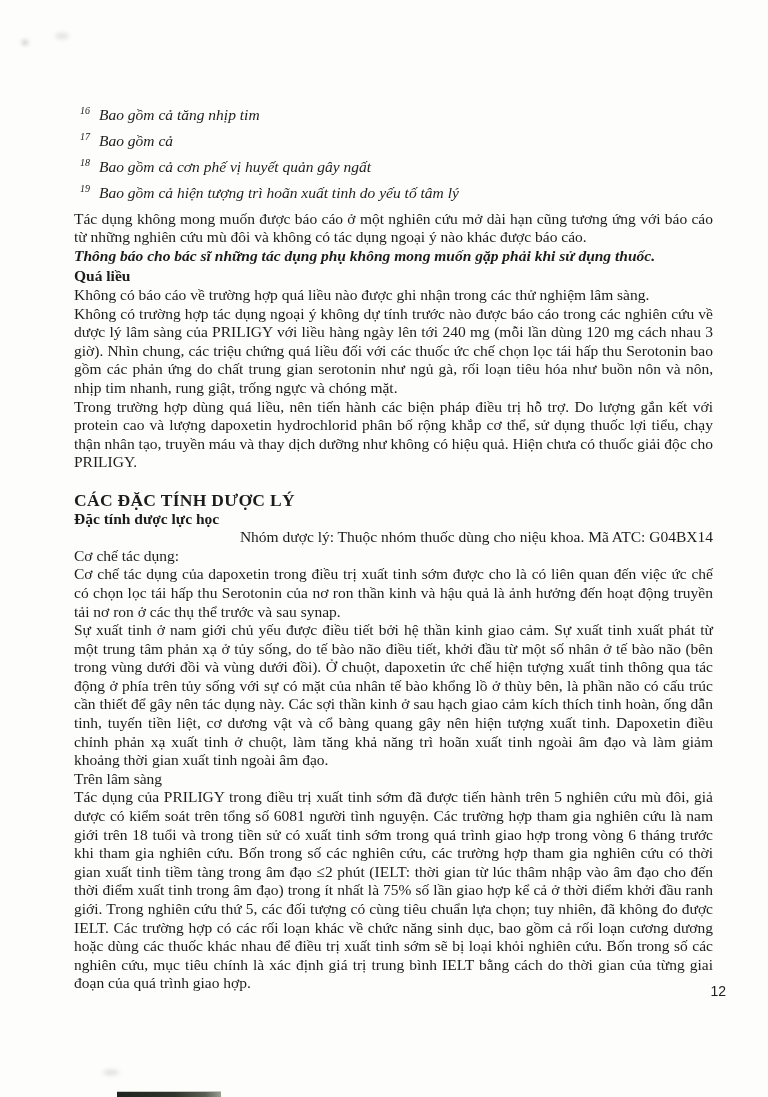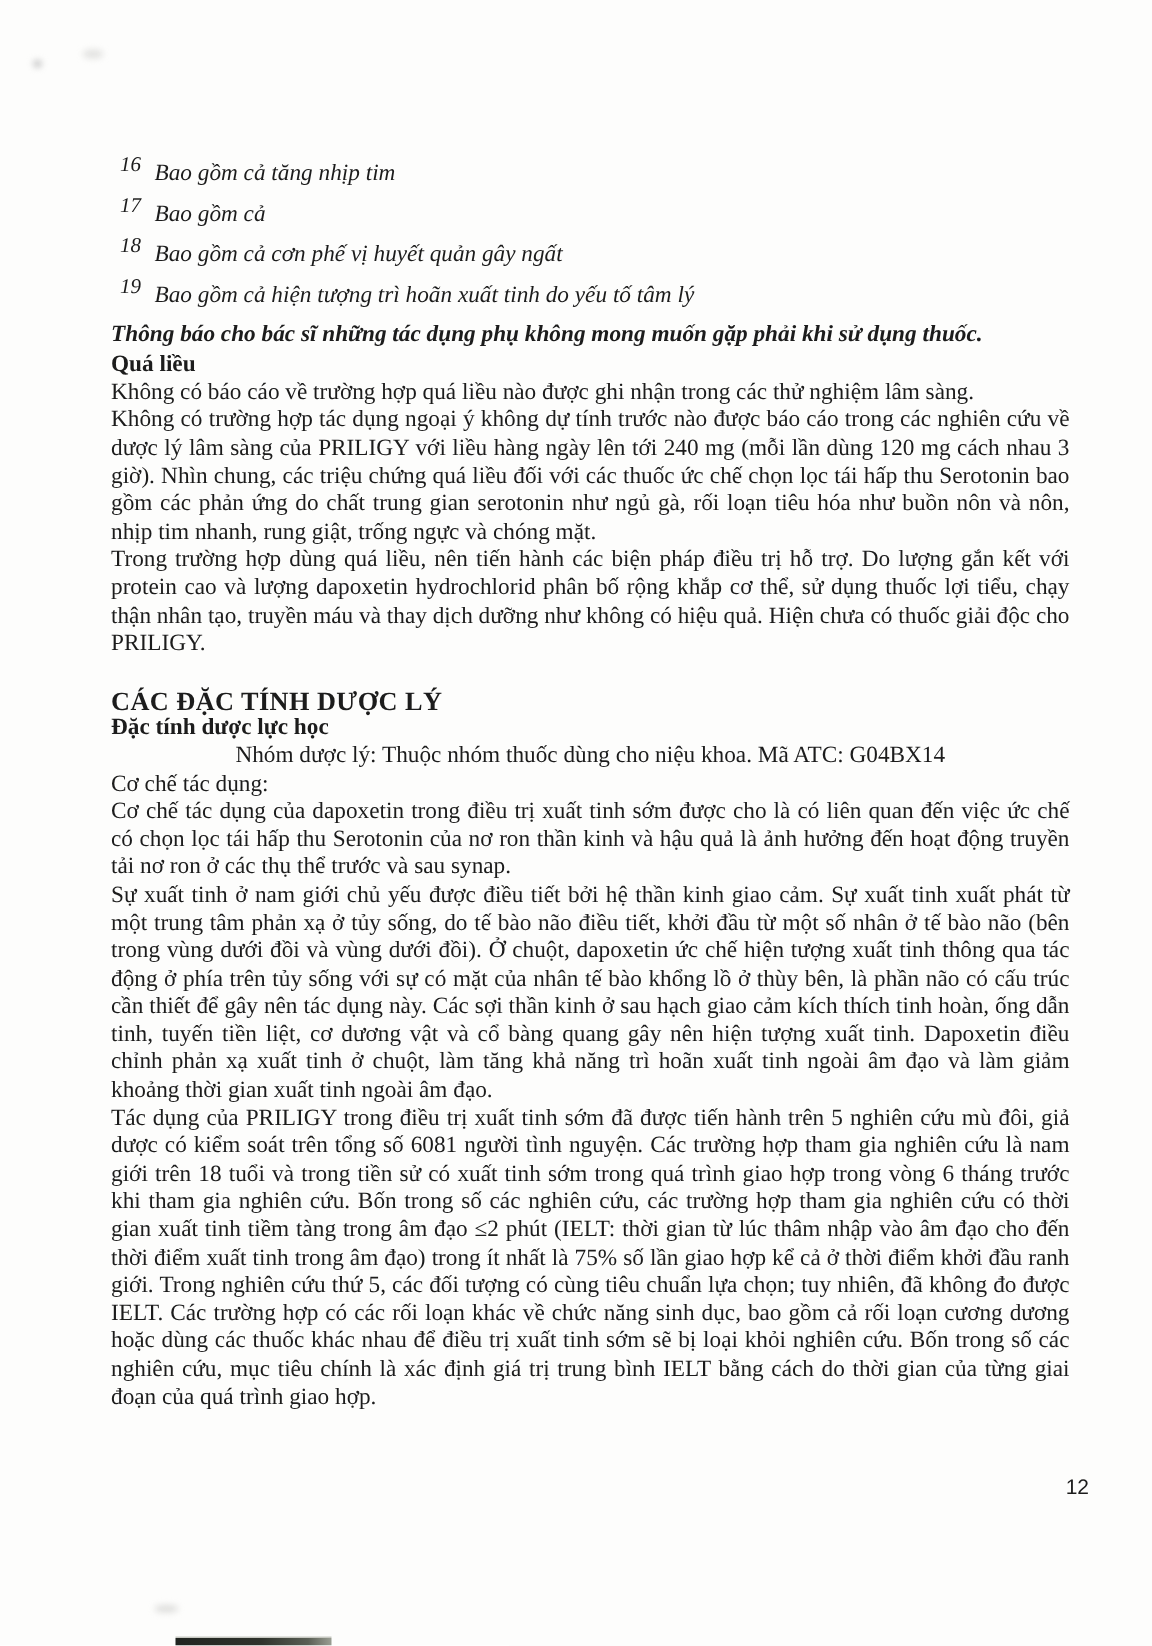--- a/index.html
+++ b/index.html
@@ -28,21 +28,21 @@
   .footnotes {
     font-style: italic;
     text-align: left;
     margin-bottom: 5px;
   }
   .footnote {
     line-height: 22px;
     padding-left: 6px;
   }
   .footnote sup {
-    font-size: 14px;
+    font-size: 10px;
     margin-right: 9px;
   }
   .para { margin: 0; }
   .notice {
     font-weight: bold;
     font-style: italic;
   }
   .heading {
     font-weight: bold;
     margin-top: 2px;
@@ -99,33 +99,35 @@
 
   <div class="content">
 
     <div class="footnotes">
       <div class="footnote"><sup>16</sup><span>Bao gồm cả tăng nhịp tim</span></div>
       <div class="footnote"><sup>17</sup><span>Bao gồm cả</span></div>
       <div class="footnote"><sup>18</sup><span>Bao gồm cả cơn phế vị huyết quản gây ngất</span></div>
       <div class="footnote"><sup>19</sup><span>Bao gồm cả hiện tượng trì hoãn xuất tinh do yếu tố tâm lý</span></div>
     </div>
 
+    <p class="para">Tác dụng không mong muốn được báo cáo ở một nghiên cứu mở dài hạn cũng tương ứng với báo cáo từ những nghiên cứu mù đôi và không có tác dụng ngoại ý nào khác được báo cáo.</p>
     <p class="para notice">Thông báo cho bác sĩ những tác dụng phụ không mong muốn gặp phải khi sử dụng thuốc.</p>
 
     <p class="para heading">Quá liều</p>
     <p class="para">Không có báo cáo về trường hợp quá liều nào được ghi nhận trong các thử nghiệm lâm sàng.</p>
     <p class="para">Không có trường hợp tác dụng ngoại ý không dự tính trước nào được báo cáo trong các nghiên cứu về dược lý lâm sàng của PRILIGY với liều hàng ngày lên tới 240 mg (mỗi lần dùng 120 mg cách nhau 3 giờ). Nhìn chung, các triệu chứng quá liều đối với các thuốc ức chế chọn lọc tái hấp thu Serotonin bao gồm các phản ứng do chất trung gian serotonin như ngủ gà, rối loạn tiêu hóa như buồn nôn và nôn, nhịp tim nhanh, rung giật, trống ngực và chóng mặt.</p>
     <p class="para">Trong trường hợp dùng quá liều, nên tiến hành các biện pháp điều trị hỗ trợ. Do lượng gắn kết với protein cao và lượng dapoxetin hydrochlorid phân bố rộng khắp cơ thể, sử dụng thuốc lợi tiểu, chạy thận nhân tạo, truyền máu và thay dịch dưỡng như không có hiệu quả. Hiện chưa có thuốc giải độc cho PRILIGY.</p>
 
     <p class="para section-heading">CÁC ĐẶC TÍNH DƯỢC LÝ</p>
     <p class="para sub-heading">Đặc tính dược lực học</p>
-    <p class="para" style="text-align:center;">Nhóm dược lý: Thuộc nhóm thuốc dùng cho niệu khoa. Mã ATC: G04BX14</p>
+    <p class="para" style="text-align:right;">Nhóm dược lý: Thuộc nhóm thuốc dùng cho niệu khoa. Mã ATC: G04BX14</p>
     <p class="para underlined">Cơ chế tác dụng:</p>
     <p class="para">Cơ chế tác dụng của dapoxetin trong điều trị xuất tinh sớm được cho là có liên quan đến việc ức chế có chọn lọc tái hấp thu Serotonin của nơ ron thần kinh và hậu quả là ảnh hưởng đến hoạt động truyền tải nơ ron ở các thụ thể trước và sau synap.</p>
     <p class="para">Sự xuất tinh ở nam giới chủ yếu được điều tiết bởi hệ thần kinh giao cảm. Sự xuất tinh xuất phát từ một trung tâm phản xạ ở tủy sống, do tế bào não điều tiết, khởi đầu từ một số nhân ở tế bào não (bên trong vùng dưới đồi và vùng dưới đồi). Ở chuột, dapoxetin ức chế hiện tượng xuất tinh thông qua tác động ở phía trên tủy sống với sự có mặt của nhân tế bào khổng lồ ở thùy bên, là phần não có cấu trúc cần thiết để gây nên tác dụng này. Các sợi thần kinh ở sau hạch giao cảm kích thích tinh hoàn, ống dẫn tinh, tuyến tiền liệt, cơ dương vật và cổ bàng quang gây nên hiện tượng xuất tinh. Dapoxetin điều chỉnh phản xạ xuất tinh ở chuột, làm tăng khả năng trì hoãn xuất tinh ngoài âm đạo và làm giảm khoảng thời gian xuất tinh ngoài âm đạo.</p>
+    <p class="para underlined">Trên lâm sàng</p>
     <p class="para">Tác dụng của PRILIGY trong điều trị xuất tinh sớm đã được tiến hành trên 5 nghiên cứu mù đôi, giả dược có kiểm soát trên tổng số 6081 người tình nguyện. Các trường hợp tham gia nghiên cứu là nam giới trên 18 tuổi và trong tiền sử có xuất tinh sớm trong quá trình giao hợp trong vòng 6 tháng trước khi tham gia nghiên cứu. Bốn trong số các nghiên cứu, các trường hợp tham gia nghiên cứu có thời gian xuất tinh tiềm tàng trong âm đạo ≤2 phút (IELT: thời gian từ lúc thâm nhập vào âm đạo cho đến thời điểm xuất tinh trong âm đạo) trong ít nhất là 75% số lần giao hợp kể cả ở thời điểm khởi đầu ranh giới. Trong nghiên cứu thứ 5, các đối tượng có cùng tiêu chuẩn lựa chọn; tuy nhiên, đã không đo được IELT. Các trường hợp có các rối loạn khác về chức năng sinh dục, bao gồm cả rối loạn cương dương hoặc dùng các thuốc khác nhau để điều trị xuất tinh sớm sẽ bị loại khỏi nghiên cứu. Bốn trong số các nghiên cứu, mục tiêu chính là xác định giá trị trung bình IELT bằng cách do thời gian của từng giai đoạn của quá trình giao hợp.</p>
 
   </div>
 
   <div class="page-number">12</div>
 
   <div class="smudge smudge-c"></div>
   <div class="artifact-bar"></div>
 
 </div>

